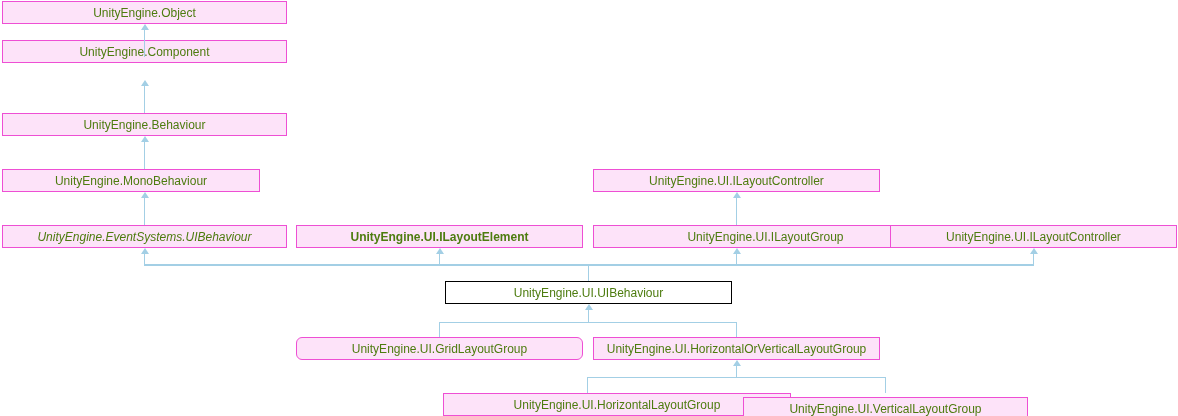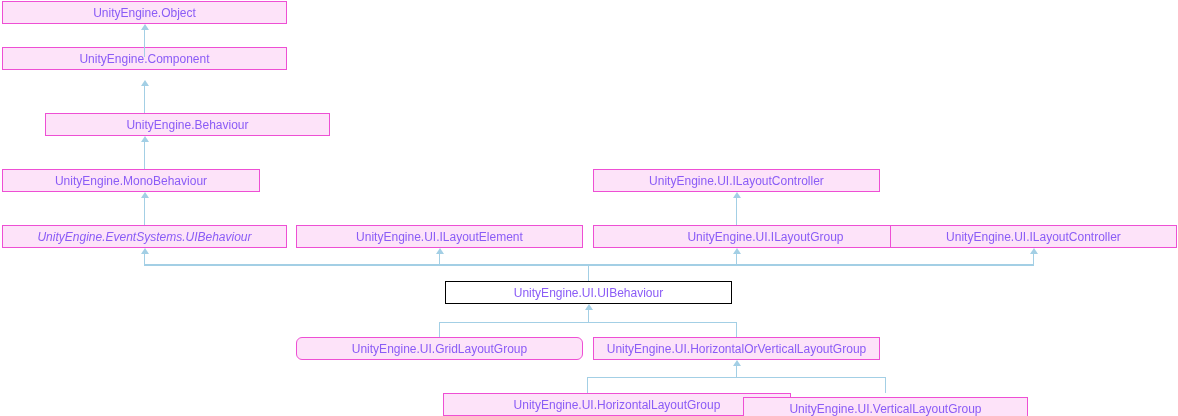--- a/index.html
+++ b/index.html
@@ -9,40 +9,40 @@
     width:1178px;height:416px;
     background:#ffffff;
     overflow:hidden;
   }
   .node{
     position:absolute;
     box-sizing:border-box;
     height:23px;
     background:var(--node_fill,#fde3f9);
     border:1.5px solid var(--node_border,#ee4fd4);
-    color:#8b5cf6;
+    color:#4d7c0f;
     font-size:12px;
     display:flex;
     align-items:center;
     justify-content:center;
     white-space:nowrap;
     cursor:pointer;
   }
   .node.main{
     background:var(--main_fill,#ffffff);
     border:1.5px solid var(--main_border,#000000);
     cursor:default;
   }
   
   #n-object            {left:2px;  top:1px;   width:285px;}
-  #n-component         {left:2px;  top:47px;  width:285px;}
-  #n-behaviour         {left:2px;  top:113px; width:285px;margin-left:43px;}
+  #n-component         {left:2px;  top:40px;  width:285px;}
+  #n-behaviour         {left:2px;  top:113px; width:285px;}
   #n-monobehaviour     {left:2px;  top:169px; width:258px;}
   #n-uibehaviour       {left:2px;  top:225px; width:285px;font-style:italic;}
-  #n-ilayoutelement    {left:296px;top:225px; width:287px;}
+  #n-ilayoutelement    {left:296px;top:225px; width:287px;font-weight:bold;}
   #n-ilayoutcontroller-top  {left:593px;top:169px; width:287px;}
   #n-ilayoutgroup      {left:593px;top:225px; width:345px;}
   #n-ilayoutcontroller-right{left:890px;top:225px; width:287px;}
   #n-layoutgroup       {left:445px;top:281px; width:287px;}
   #n-gridlayoutgroup   {left:296px;top:337px; width:287px;border-radius:6px;}
   #n-horizontalorvertical{left:593px;top:337px; width:287px;}
   #n-horizontallayoutgroup{left:443px;top:393px; width:348px;}
   #n-verticallayoutgroup  {left:743px;top:397px; width:285px;}
 
   .vl{position:absolute;width:1.5px;background:var(--edge,#a3cfe5);}

